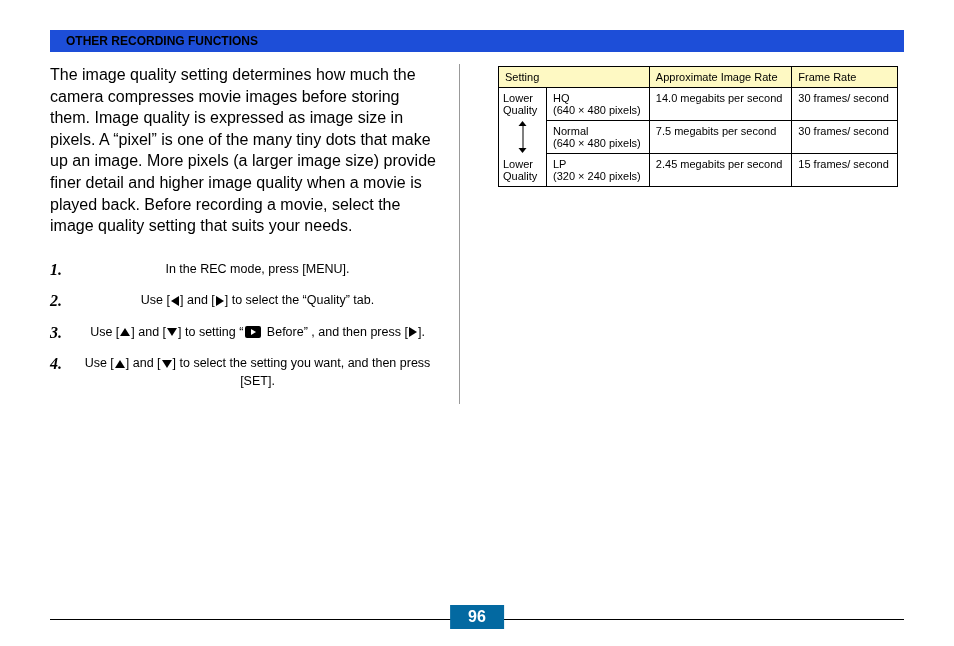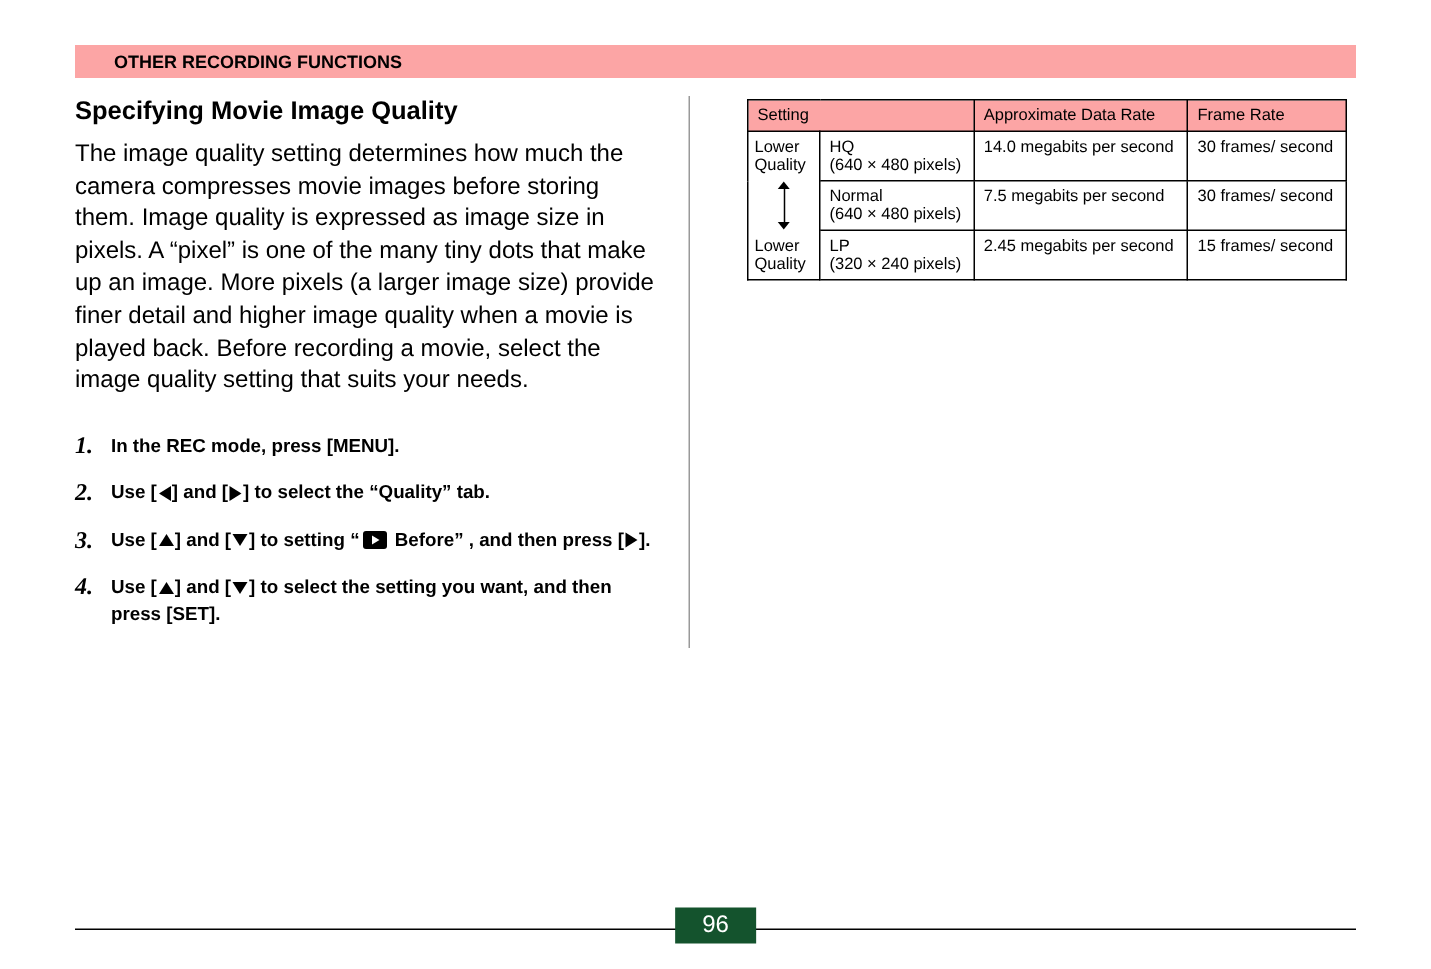--- a/index.html
+++ b/index.html
@@ -10,22 +10,22 @@
     background: #fff;
     width: 954px;
     height: 646px;
     position: relative;
     color: #000;
   }
   .page {
     padding: 30px 50px 0 50px;
   }
   .section-header {
-    background: #fca5a5;
-    padding: 4px 26px;
+    background: #1d4ed8;
+    padding: 4px 16px;
     font-size: 12px;
     font-weight: bold;
     margin-bottom: 12px;
   }
   .columns {
     display: flex;
     gap: 30px;
   }
   .col-left {
     flex: 0 0 410px;
@@ -48,25 +48,26 @@
   }
   .steps {
     list-style: none;
     padding: 0;
     margin: 0;
     counter-reset: step;
   }
   .steps li {
     counter-increment: step;
     font-size: 12.5px;
-    font-weight: bold;
+    font-weight: normal;
     line-height: 1.4;
     margin-bottom: 14px;
     padding-left: 24px;
     position: relative;
+    text-align: center;
   }
   .steps li::before {
     content: counter(step) ".";
     position: absolute;
     left: 0;
     top: -2px;
     font-size: 16px;
     font-style: italic;
     font-weight: bold;
     font-family: Georgia, "Times New Roman", serif;
@@ -112,21 +113,21 @@
     margin-left: 8px;
   }
   table.quality th, table.quality td {
     border: 1px solid #000;
     padding: 4px 6px;
     text-align: left;
     vertical-align: top;
     font-weight: normal;
   }
   table.quality th {
-    background: #fca5a5;
+    background: #fef9c3;
   }
   .sidecell {
     position: relative;
     width: 48px;
     vertical-align: top;
     padding: 4px 4px 4px 4px;
   }
   .side-label-top { position: absolute; top: 4px; left: 4px; right: 4px; }
   .side-label-bottom { position: absolute; bottom: 4px; left: 4px; right: 16px; }
   .side-arrow {
@@ -159,38 +160,37 @@
   }
   .footer-line {
     border-top: 1px solid #000;
     margin: 6px 50px 0;
   }
   .page-badge {
     position: absolute;
     left: 50%;
     transform: translateX(-50%);
     top: -8px;
-    background: #14532d;
+    background: #0369a1;
     color: #fff;
-    font-weight: normal;
+    font-weight: bold;
     font-size: 16px;
     padding: 3px 18px;
   }
 </style>
 </head>
 <body>
 
 <div class="page">
 
   <div class="section-header">OTHER RECORDING FUNCTIONS</div>
 
   <div class="columns">
 
     <div class="col-left">
-      <div class="h2">Specifying Movie Image Quality</div>
       <div class="body-text">The image quality setting determines how much the camera compresses movie images before storing them. Image quality is expressed as image size in pixels. A “pixel” is one of the many tiny dots that make up an image. More pixels (a larger image size) provide finer detail and higher image quality when a movie is played back. Before recording a movie, select the image quality setting that suits your needs.</div>
 
       <ol class="steps">
         <li><span>In the REC mode, press [MENU].</span></li>
         <li>
           <span>Use [</span><span class="tri tri-left"></span><span>] and [</span><span class="tri tri-right"></span><span>] to select the “Quality” tab.</span>
         </li>
         <li>
           <span>Use [</span><span class="tri tri-up"></span><span>] and [</span><span class="tri tri-down"></span><span>] to setting “</span><span class="movie-icon"></span><span> Before” , and then press [</span><span class="tri tri-right"></span><span>].</span>
         </li>
@@ -198,21 +198,21 @@
           <span>Use [</span><span class="tri tri-up"></span><span>] and [</span><span class="tri tri-down"></span><span>] to select the setting you want, and then press [SET].</span>
         </li>
       </ol>
     </div>
 
     <div class="col-right">
       <table class="quality">
         <tbody>
             <tr>
           <th colspan="2">Setting</th>
-          <th>Approximate Data Rate</th>
+          <th>Approximate Image Rate</th>
           <th>Frame Rate</th>
         </tr>
         <tr>
           <td rowspan="3" class="sidecell">
             <div class="side-label-top">Lower Quality</div>
             <div class="side-arrow"></div>
             <div class="side-label-bottom">Lower Quality</div>
           </td>
           <td>
             <span>HQ</span><br>

